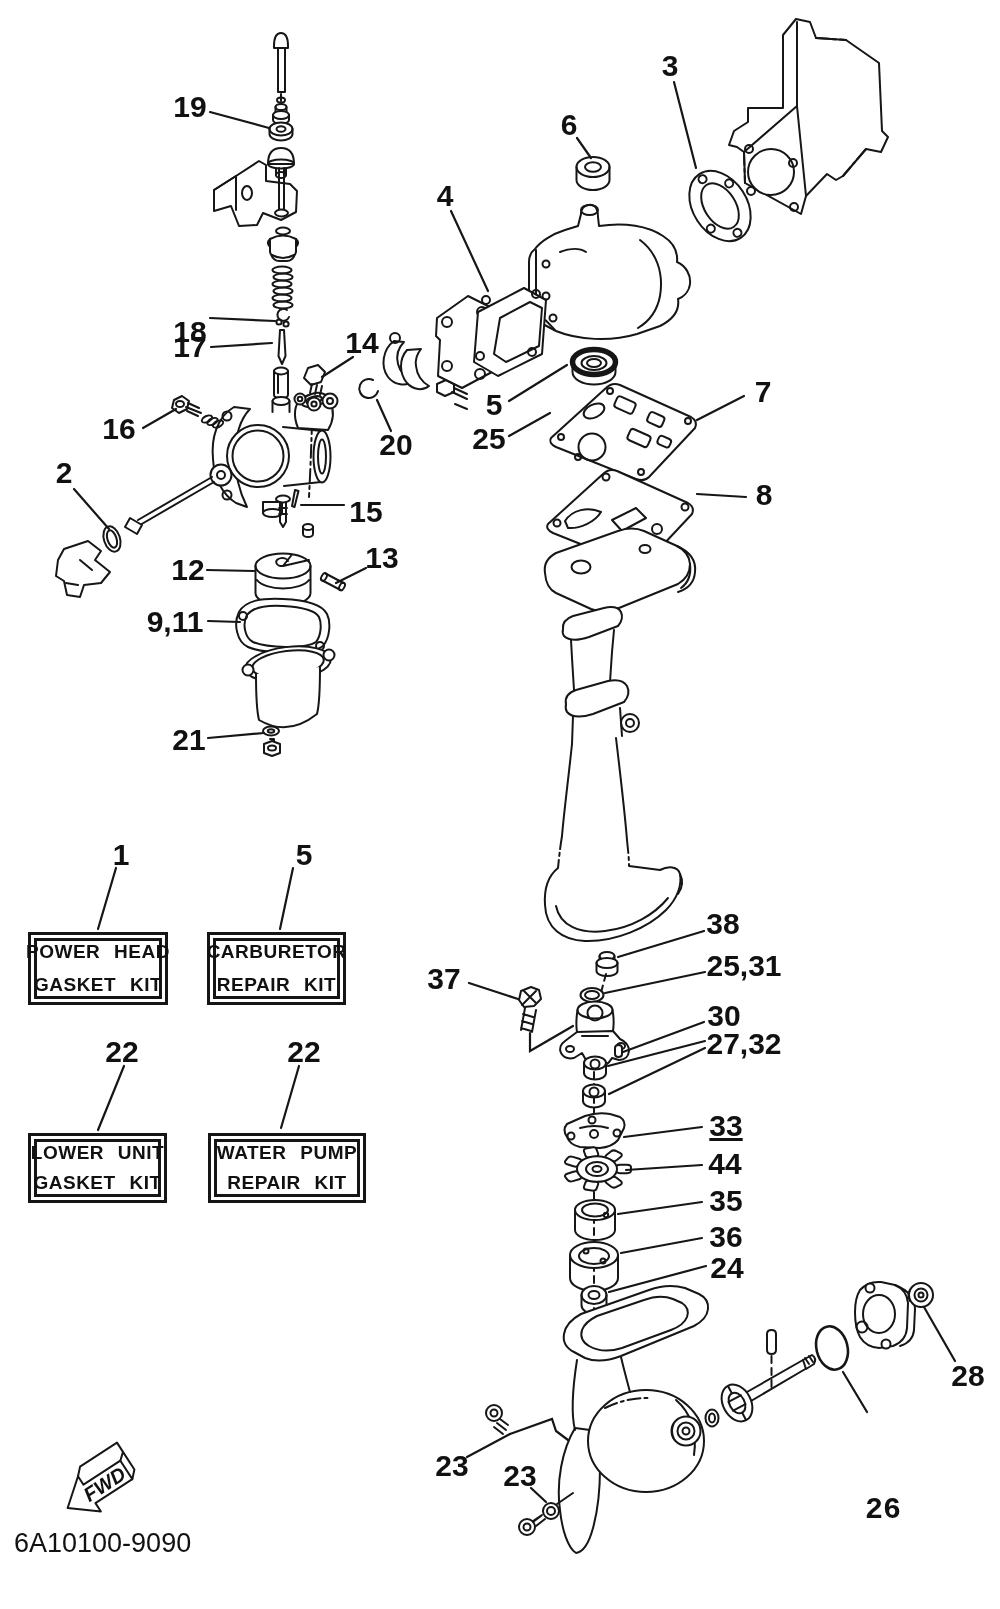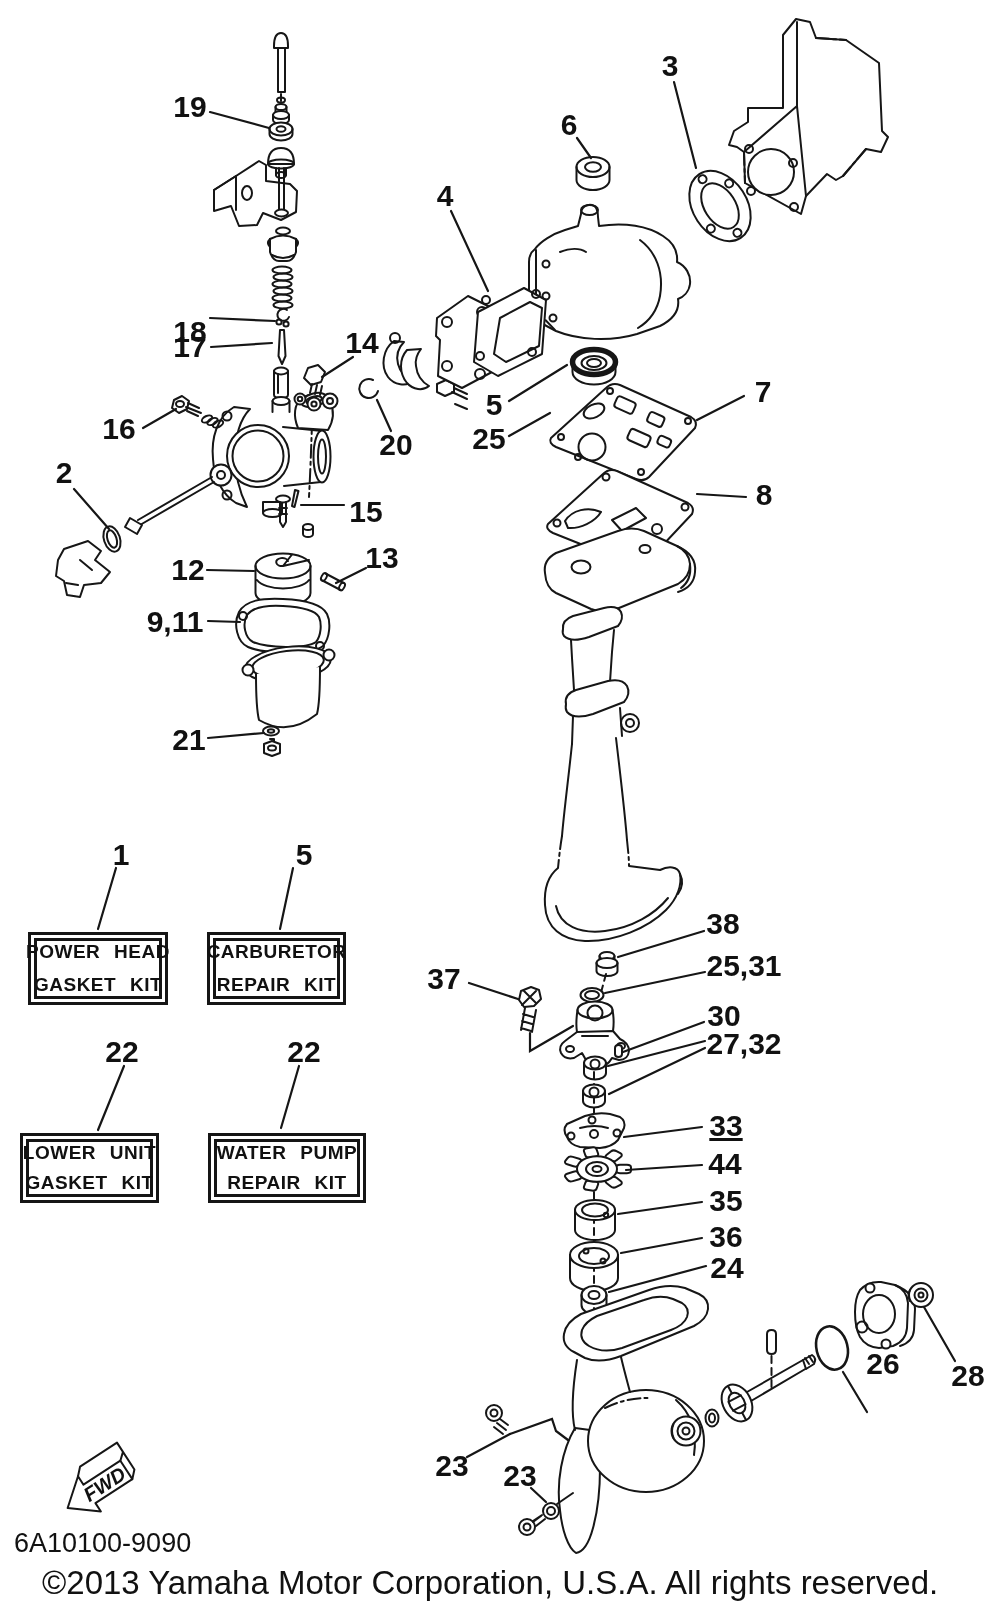--- a/index.html
+++ b/index.html
@@ -447,44 +447,43 @@
       <div class="callout" style="left: 724px; top: 1016px;">30</div>
       <div class="callout" style="left: 744px; top: 1044px;">27,32</div>
       <div class="callout" style="left: 726px; top: 1126px; text-decoration: underline;">33</div>
       <div class="callout" style="left: 725px; top: 1164px;">44</div>
       <div class="callout" style="left: 726px; top: 1201px;">35</div>
       <div class="callout" style="left: 726px; top: 1237px;">36</div>
       <div class="callout" style="left: 727px; top: 1268px;">24</div>
       <div class="callout" style="left: 444px; top: 979px;">37</div>
       <div class="callout" style="left: 452px; top: 1466px;">23</div>
       <div class="callout" style="left: 520px; top: 1476px;">23</div>
-      <div class="callout" style="left: 883px; top: 1364px;">26</div>
+      <div class="callout" style="left: 883px; top: 1510px; font-family: Liberation Mono, monospace;">26</div>
       <div class="callout" style="left: 968px; top: 1376px;">28</div>
     </div>
 
   <div class="kit-box" style="left:28px;top:932px;width:140px;height:73px;">
     <div class="kit-box-inner">
       <div class="kit-line">POWER HEAD</div>
       <div class="kit-line">GASKET KIT</div>
     </div>
   </div>
   <div class="kit-box" style="left:207px;top:932px;width:139px;height:73px;">
     <div class="kit-box-inner">
       <div class="kit-line">CARBURETOR</div>
       <div class="kit-line">REPAIR KIT</div>
     </div>
   </div>
-  <div class="kit-box" style="left:20px;top:1133px;width:139px;height:70px;">
+  <div class="kit-box" style="left:28px;top:1133px;width:139px;height:70px;">
     <div class="kit-box-inner">
       <div class="kit-line">LOWER UNIT</div>
       <div class="kit-line">GASKET KIT</div>
     </div>
   </div>
   <div class="kit-box" style="left:208px;top:1133px;width:158px;height:70px;">
     <div class="kit-box-inner">
       <div class="kit-line">WATER PUMP</div>
       <div class="kit-line">REPAIR KIT</div>
     </div>
   </div>
 
   <div class="drawing-number">6A10100-9090</div>
-  <div class="copyright">©2013 Yamaha Motor Corporation, U.S.A. All rights reserved.</div>
 </div>
 
 </body></html>

